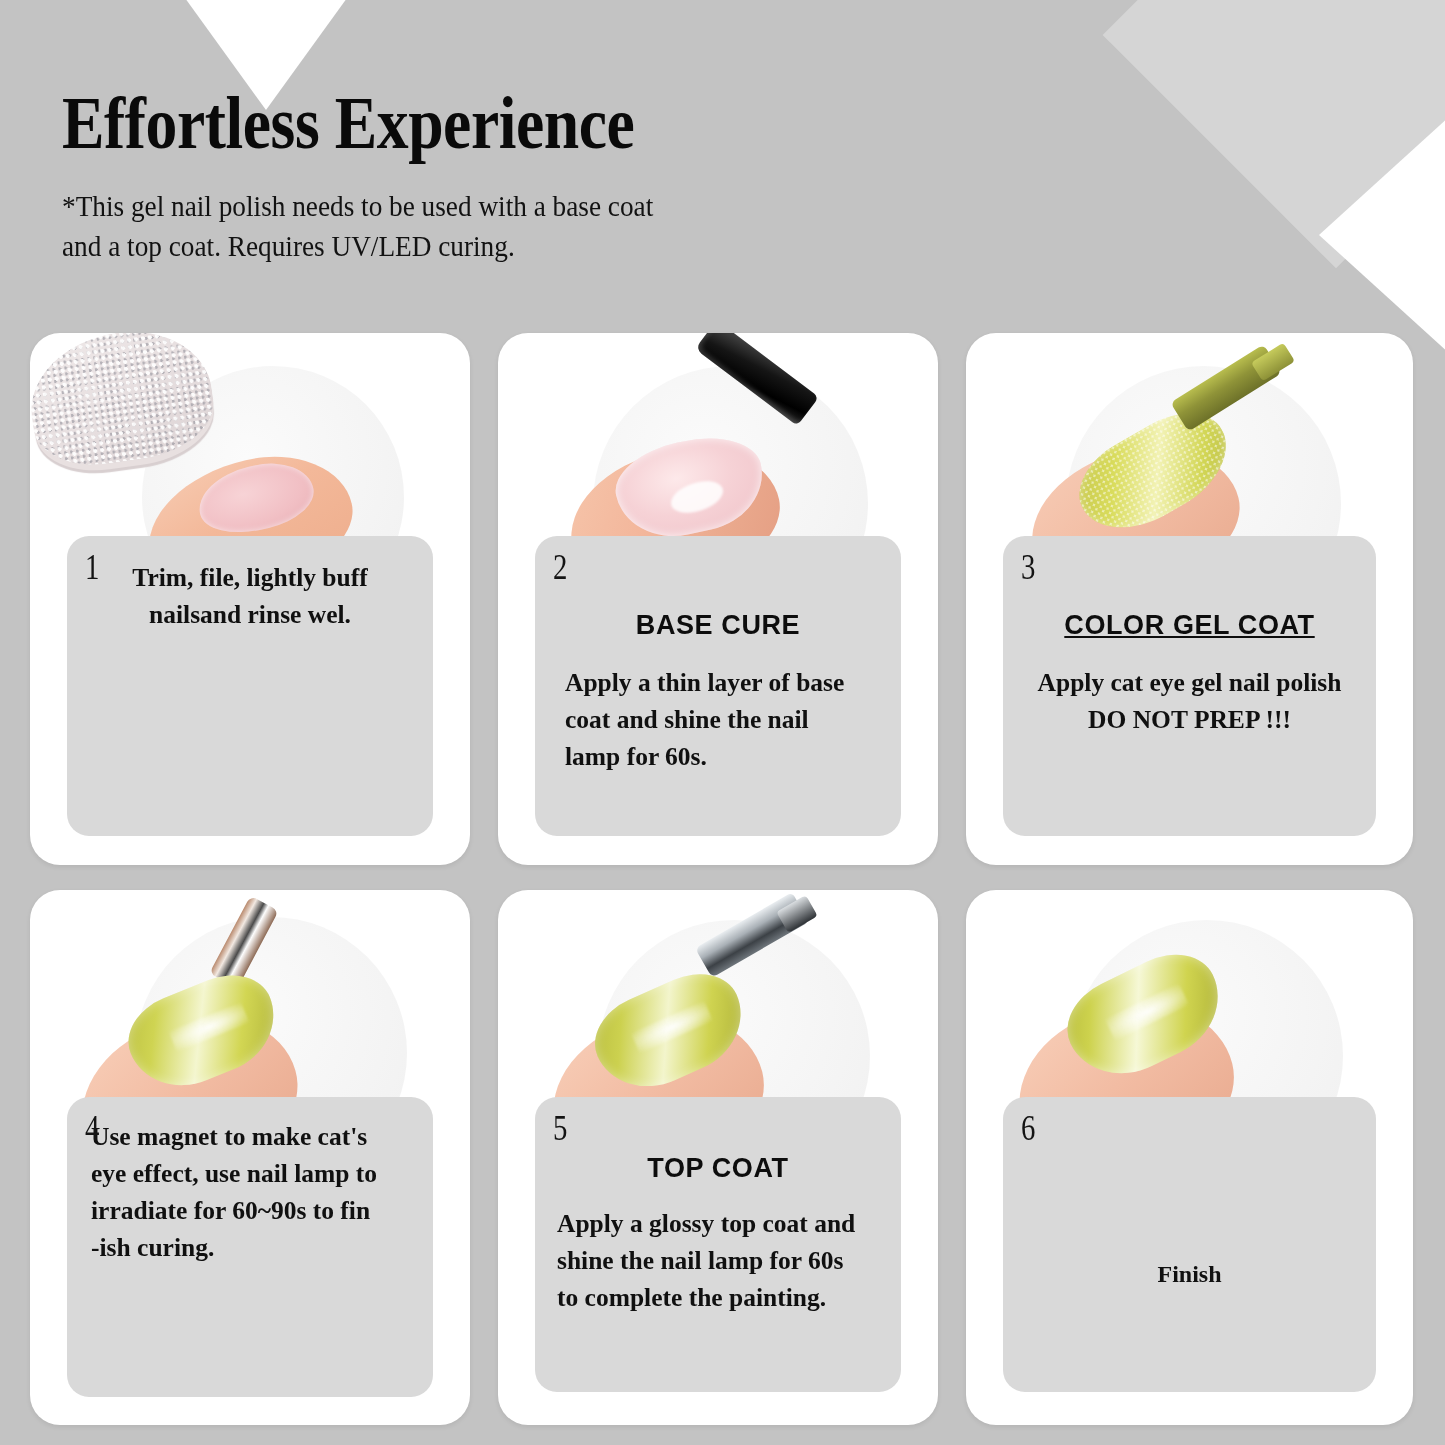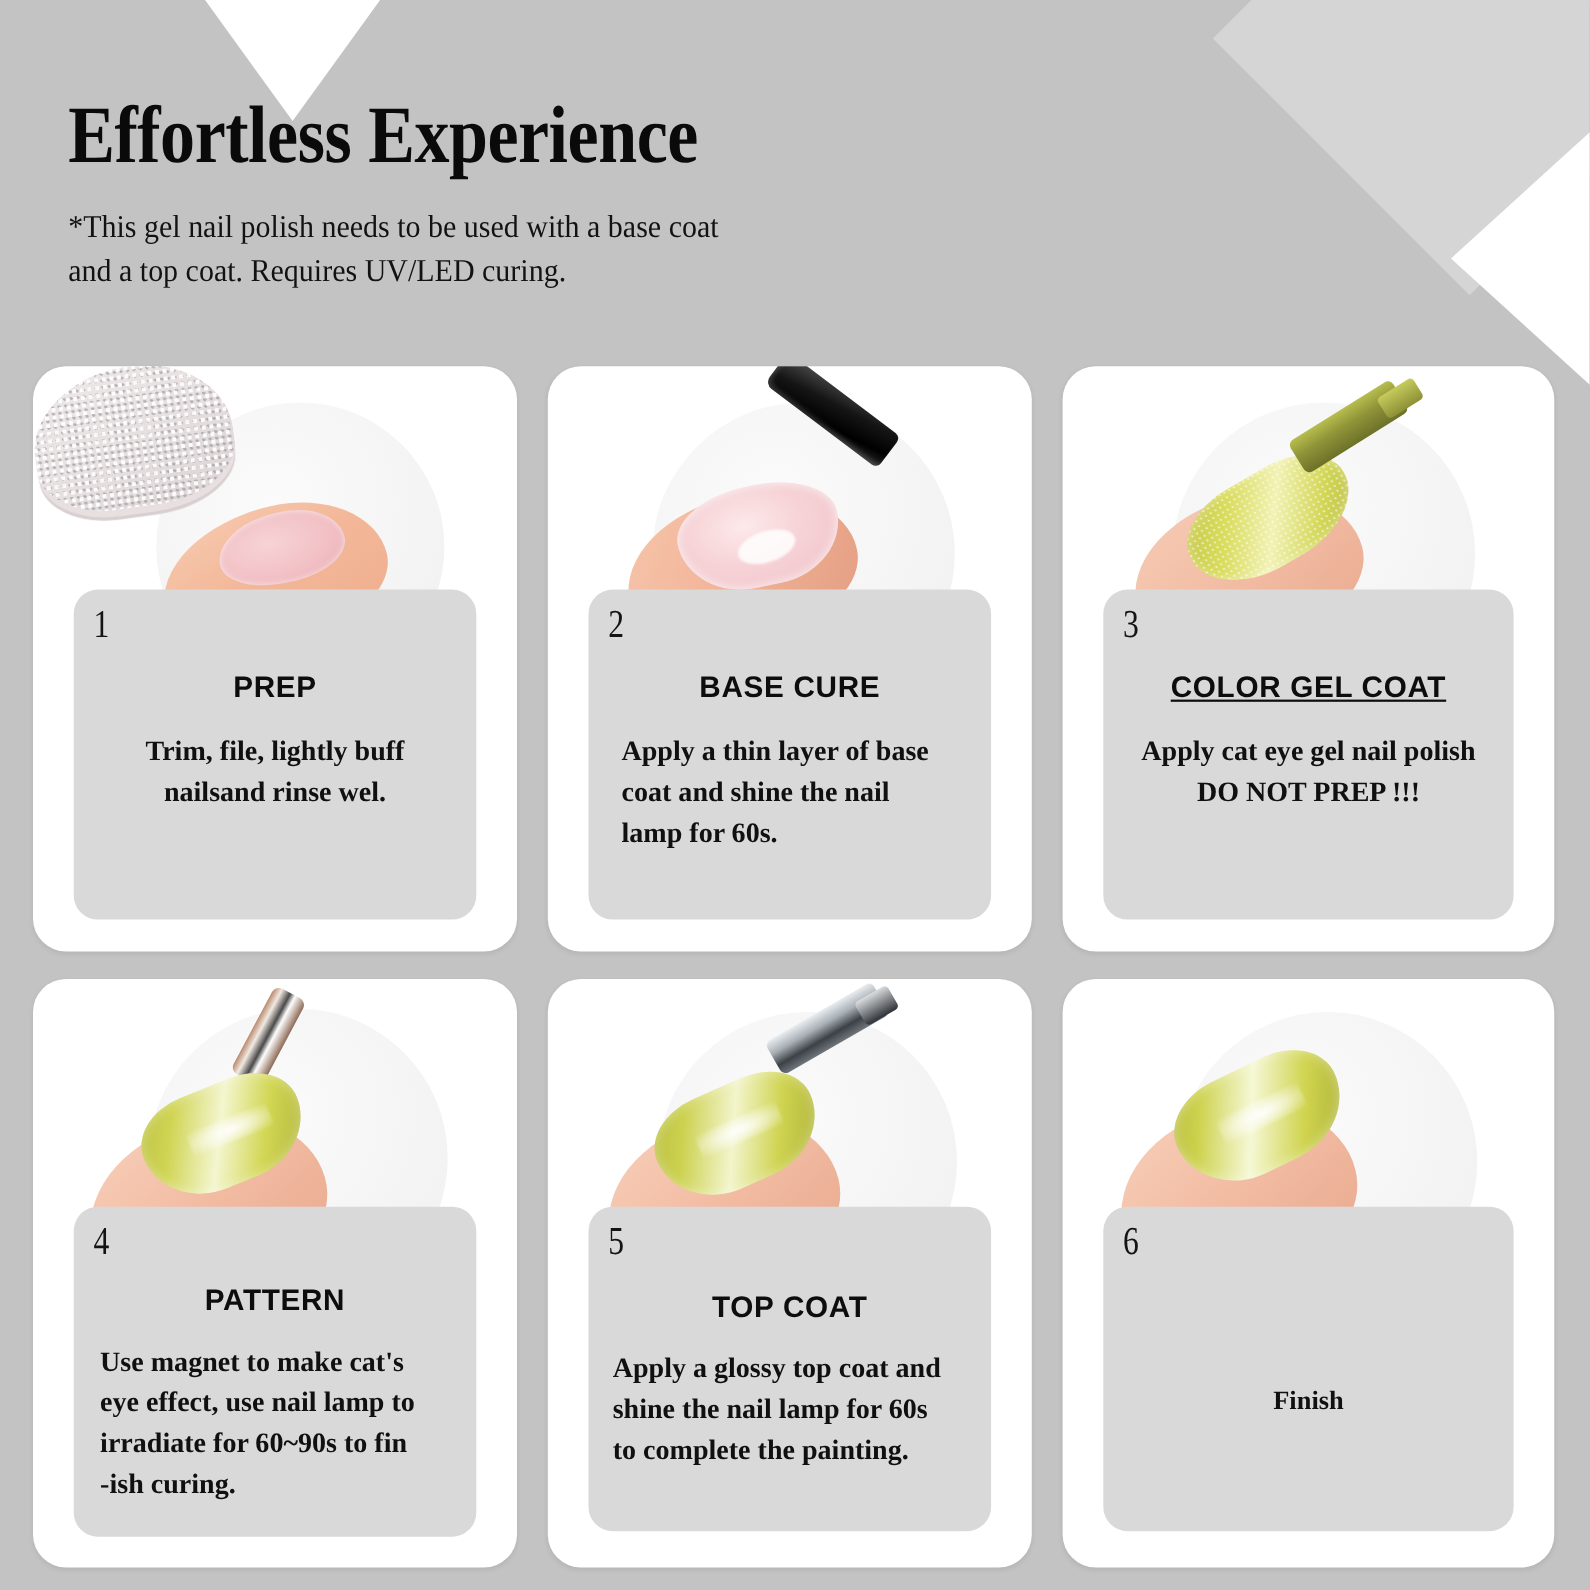--- a/index.html
+++ b/index.html
@@ -136,21 +136,21 @@
   #card-3 .step-heading { margin-top: 74px; text-decoration: underline; }
   #card-3 .step-body { margin-top: 24px; padding: 0 10px; }
 
   #card-4 .photo-disc { left: 105px; top: 27px; width: 272px; height: 272px; }
   #card-4 .panel { top: 207px; height: 300px; }
   #card-4 .step-heading { margin-top: 70px; }
   #card-4 .step-body { margin-top: 22px; padding: 0 24px; }
 
   #card-5 .photo-disc { left: 100px; top: 30px; width: 272px; height: 272px; }
   #card-5 .panel { top: 207px; height: 295px; }
-  #card-5 .step-heading { margin-top: 76px; }
+  #card-5 .step-heading { margin-top: 56px; }
   #card-5 .step-body { margin-top: 22px; padding: 0 22px; }
 
   #card-6 .photo-disc { left: 105px; top: 30px; width: 272px; height: 272px; }
   #card-6 .panel { top: 207px; height: 295px; }
   #card-6 .step-body { margin-top: 160px; padding: 0 5px; font-size: 24px; }
 
   
   .art { position: absolute; inset: 0; }
 
   
@@ -367,21 +367,20 @@
 
   <div class="step-card" id="card-1">
     <div class="photo-disc"></div>
     <div class="art">
       <div class="finger" id="c1-finger"></div>
       <div class="nail" id="c1-nailplate"></div>
       <div id="c1-pad"></div>
     </div>
     <div class="panel">
       <div class="step-num">1</div>
-      <div class="step-heading">PREP</div>
       <div class="step-body body-center">Trim, file, lightly buff
 nailsand rinse wel.</div>
     </div>
   </div>
 
   <div class="step-card" id="card-2">
     <div class="photo-disc"></div>
     <div class="art">
       <div class="finger" id="c2-finger"></div>
       <div class="nail" id="c2-nail"></div>
@@ -417,21 +416,20 @@
     <div class="photo-disc"></div>
     <div class="art">
       <div class="magnet-bar" id="c4-mag-top"></div>
       <div class="finger" id="c4-finger"></div>
       <div class="nail" id="c4-nail"></div>
       <div id="c4-cateye"></div>
       <div class="magnet-bar" id="c4-mag-bottom"></div>
     </div>
     <div class="panel">
       <div class="step-num">4</div>
-      <div class="step-heading">PATTERN</div>
       <div class="step-body body-left">Use magnet to make cat's
 eye effect, use nail lamp to
 irradiate for 60~90s to fin
 -ish curing.</div>
     </div>
   </div>
 
   <div class="step-card" id="card-5">
     <div class="photo-disc"></div>
     <div class="art">

